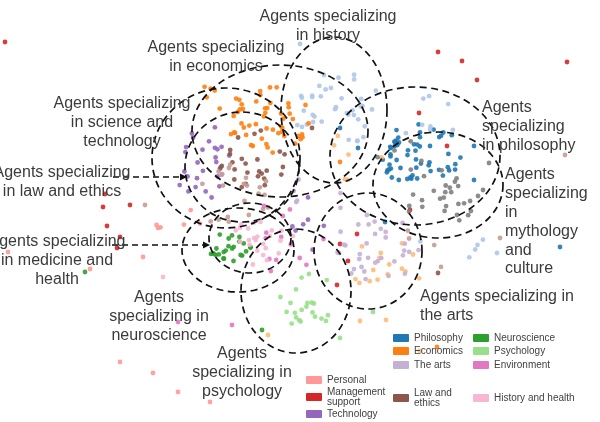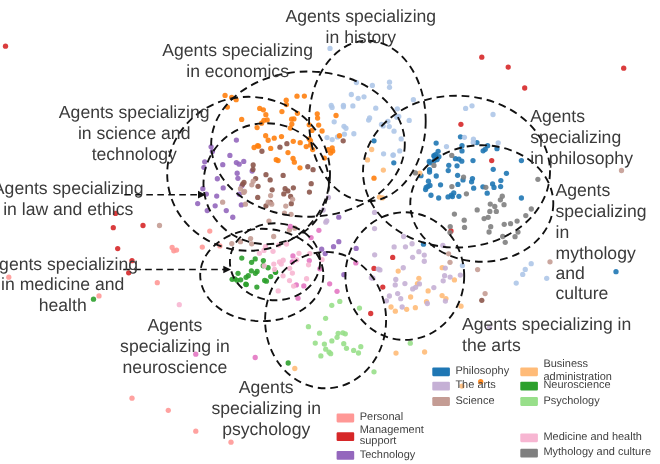--- a/index.html
+++ b/index.html
@@ -601,43 +601,43 @@
     <span class="lb">Technology</span>
   </div>
 </div>
 
 <div class="legend-col" id="lcol2">
   <div class="litem">
     <span class="sw" style="background: rgb(31, 119, 180);"></span>
     <span class="lb">Philosophy</span>
   </div>
   <div class="litem">
+    <span class="sw" style="background: rgb(255, 127, 14);"></span>
+    <span class="lb">Economics</span>
+  </div>
+  <div class="litem">
     <span class="sw" style="background: rgb(197, 176, 213);"></span>
     <span class="lb">The arts</span>
   </div>
   <div class="litem">
-    <span class="sw" style="background: rgb(196, 156, 148);"></span>
-    <span class="lb">Science</span>
+    <span class="sw" style="background: rgb(140, 86, 75);"></span>
+    <span class="lb">Law and ethics</span>
   </div>
 </div>
 
 <div class="legend-col" id="lcol3">
   <div class="litem">
-    <span class="sw" style="background: rgb(255, 187, 120);"></span>
-    <span class="lb">Business administration</span>
-  </div>
-  <div class="litem">
     <span class="sw" style="background: rgb(44, 160, 44);"></span>
     <span class="lb">Neuroscience</span>
   </div>
   <div class="litem">
     <span class="sw" style="background: rgb(152, 223, 138);"></span>
     <span class="lb">Psychology</span>
   </div>
   <div class="litem">
+    <span class="sw" style="background: rgb(227, 119, 194);"></span>
+    <span class="lb">Environment</span>
+  </div>
+  <div class="litem">
     <span class="sw" style="background: rgb(247, 182, 210);"></span>
-    <span class="lb">Medicine and health</span>
-  </div>
-  <div class="litem">
-    <span class="sw" style="background: rgb(127, 127, 127);"></span>
-    <span class="lb">Mythology and culture</span>
+    <span class="lb">History and health</span>
   </div>
 </div>
 
 </body></html>

